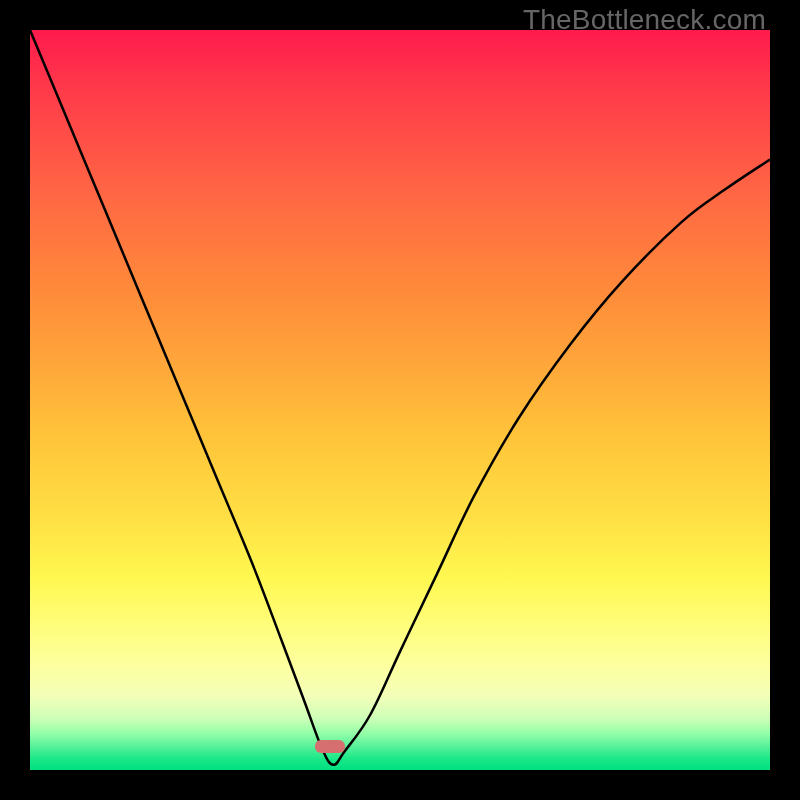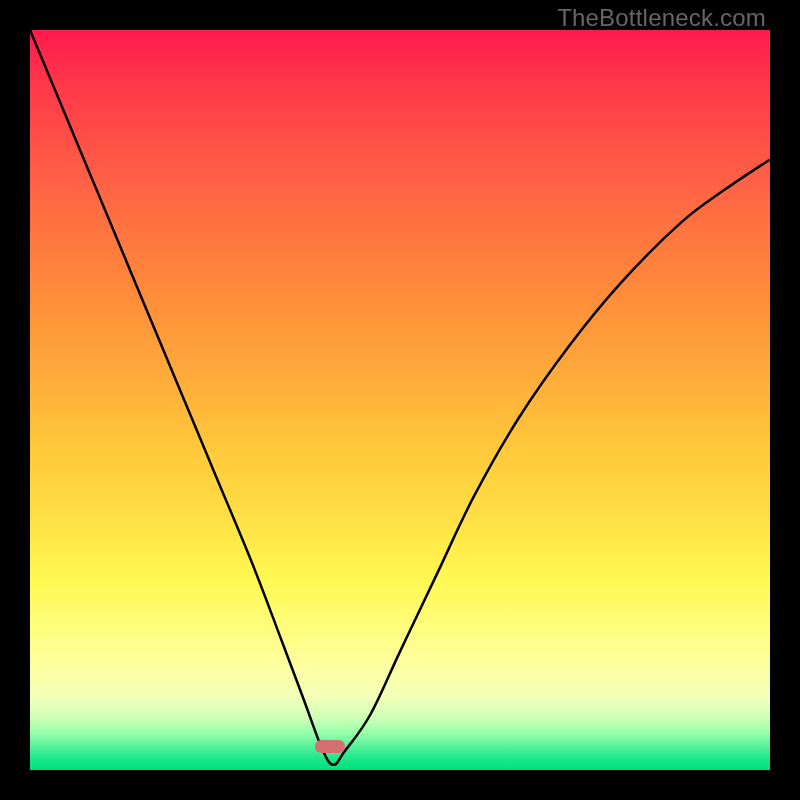--- a/index.html
+++ b/index.html
@@ -35,21 +35,21 @@
       #50f098 97%,
       #1ae888 98.5%,
       #00e080 100%
     );
   }
   .watermark {
     position: absolute;
     top: 4px;
     right: 34px;
     color: #666;
-    font-size: 24px;
+    font-size: 28px;
     font-weight: 500;
     letter-spacing: 0.2px;
   }
   svg.curve {
     position: absolute;
     left: 0;
     top: 0;
     width: 740px;
     height: 740px;
   }

